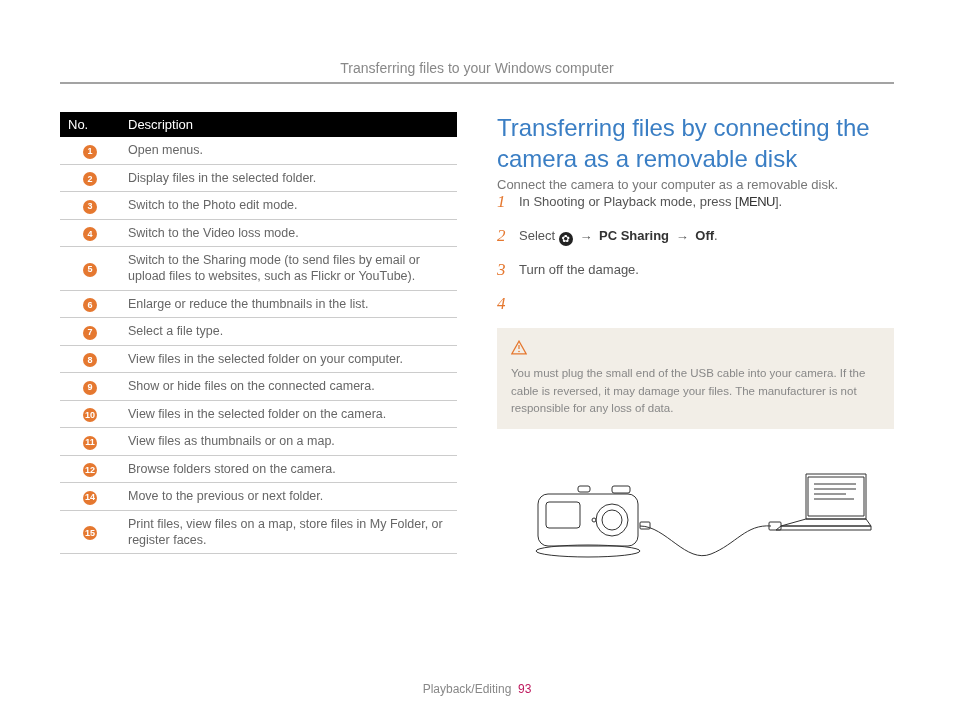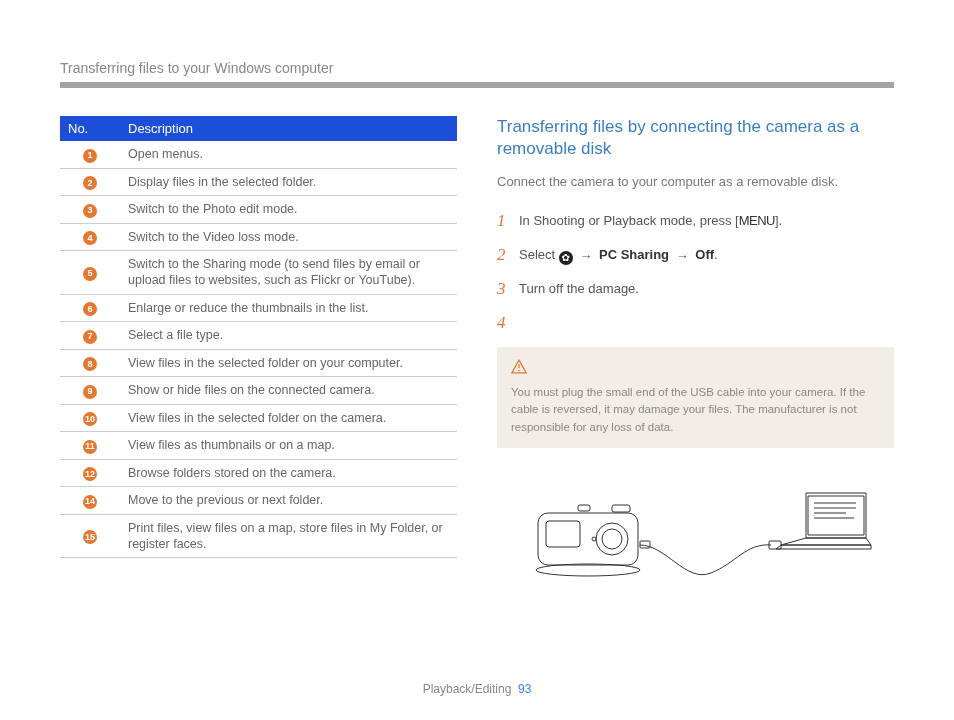--- a/index.html
+++ b/index.html
@@ -13,36 +13,37 @@
       position: relative;
     }
     .page {
       padding: 60px 60px 30px 60px;
     }
     .header-title {
       color: #888;
       font-size: 14px;
       font-weight: 400;
       padding-bottom: 6px;
-      border-bottom: 6px solid #a3a3a3;
+      border-bottom: 2px solid #a3a3a3;
       margin-bottom: 28px;
+      text-align: center;
     }
     .columns {
       display: flex;
       gap: 40px;
     }
     .left-col { flex: 1; }
     .right-col { flex: 1; }
     table {
       width: 100%;
       border-collapse: collapse;
       font-size: 12.5px;
     }
     table th {
-      background: #1d4ed8;
+      background: #000000;
       color: #fff;
       text-align: left;
       padding: 5px 8px;
       font-weight: 400;
       font-size: 13px;
     }
     table th:first-child { width: 60px; }
     table td {
       padding: 5px 8px;
       border-bottom: 1px solid #ccc;
@@ -62,28 +63,27 @@
       background: #e57830;
       color: #fff;
       font-size: 9px;
       font-weight: bold;
       align-items: center;
       justify-content: center;
       line-height: 1;
     }
     .section-heading {
       color: #3a7ec4;
-      font-size: 17px;
+      font-size: 24px;
       font-weight: 400;
-      margin-bottom: 14px;
+      margin-bottom: 3px;
       line-height: 1.3;
     }
     .section-intro {
       color: #777;
-      margin-bottom: 22px;
       font-size: 13px;
     }
     .step {
       display: flex;
       align-items: flex-start;
       margin-bottom: 14px;
       gap: 8px;
     }
     .step-num {
       color: #e57830;
@@ -141,21 +141,21 @@
     }
     .illustration svg { max-width: 100%; }
     .footer {
       position: absolute;
       bottom: 24px;
       left: 0; right: 0;
       text-align: center;
       color: #888;
       font-size: 12px;
     }
-    .footer .pn { color: #3b82f6; }
+    .footer .pn { color: #be185d; }
   </style>
 </head>
 <body>
 
 <div class="page">
   <div class="header-title">Transferring files to your Windows computer</div>
 
   <div class="columns">
     <div class="left-col">
       <table>

